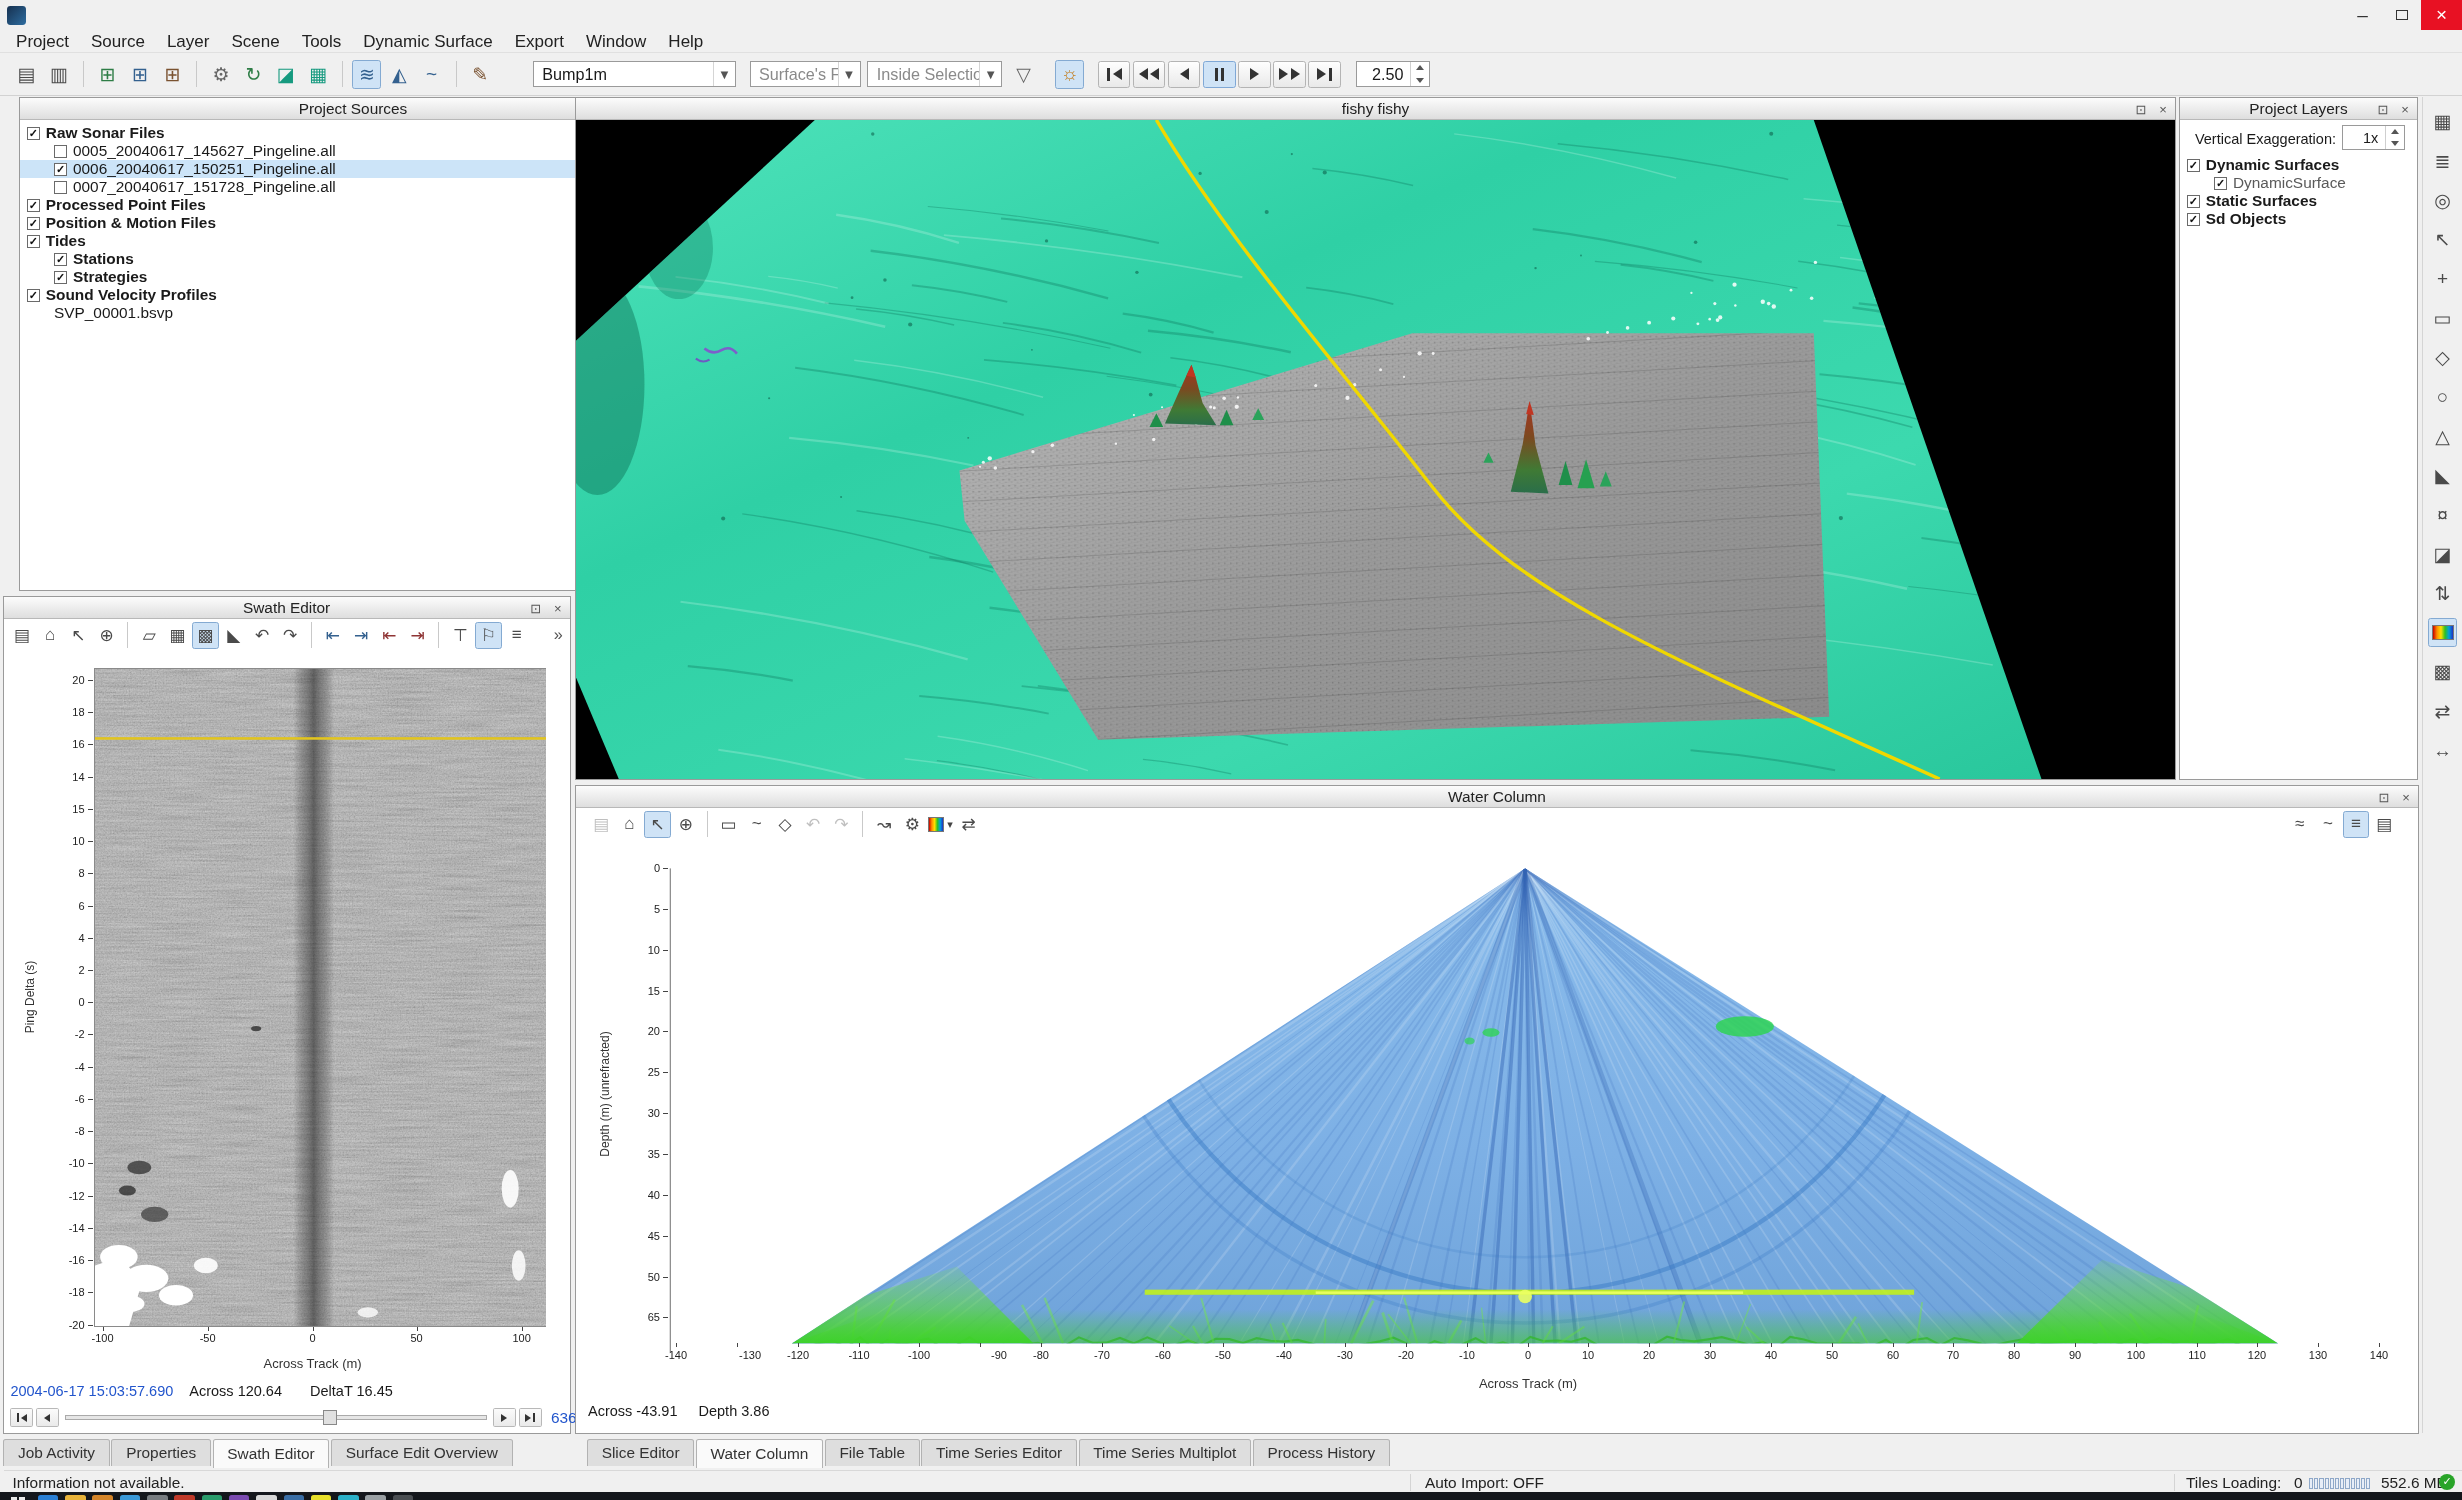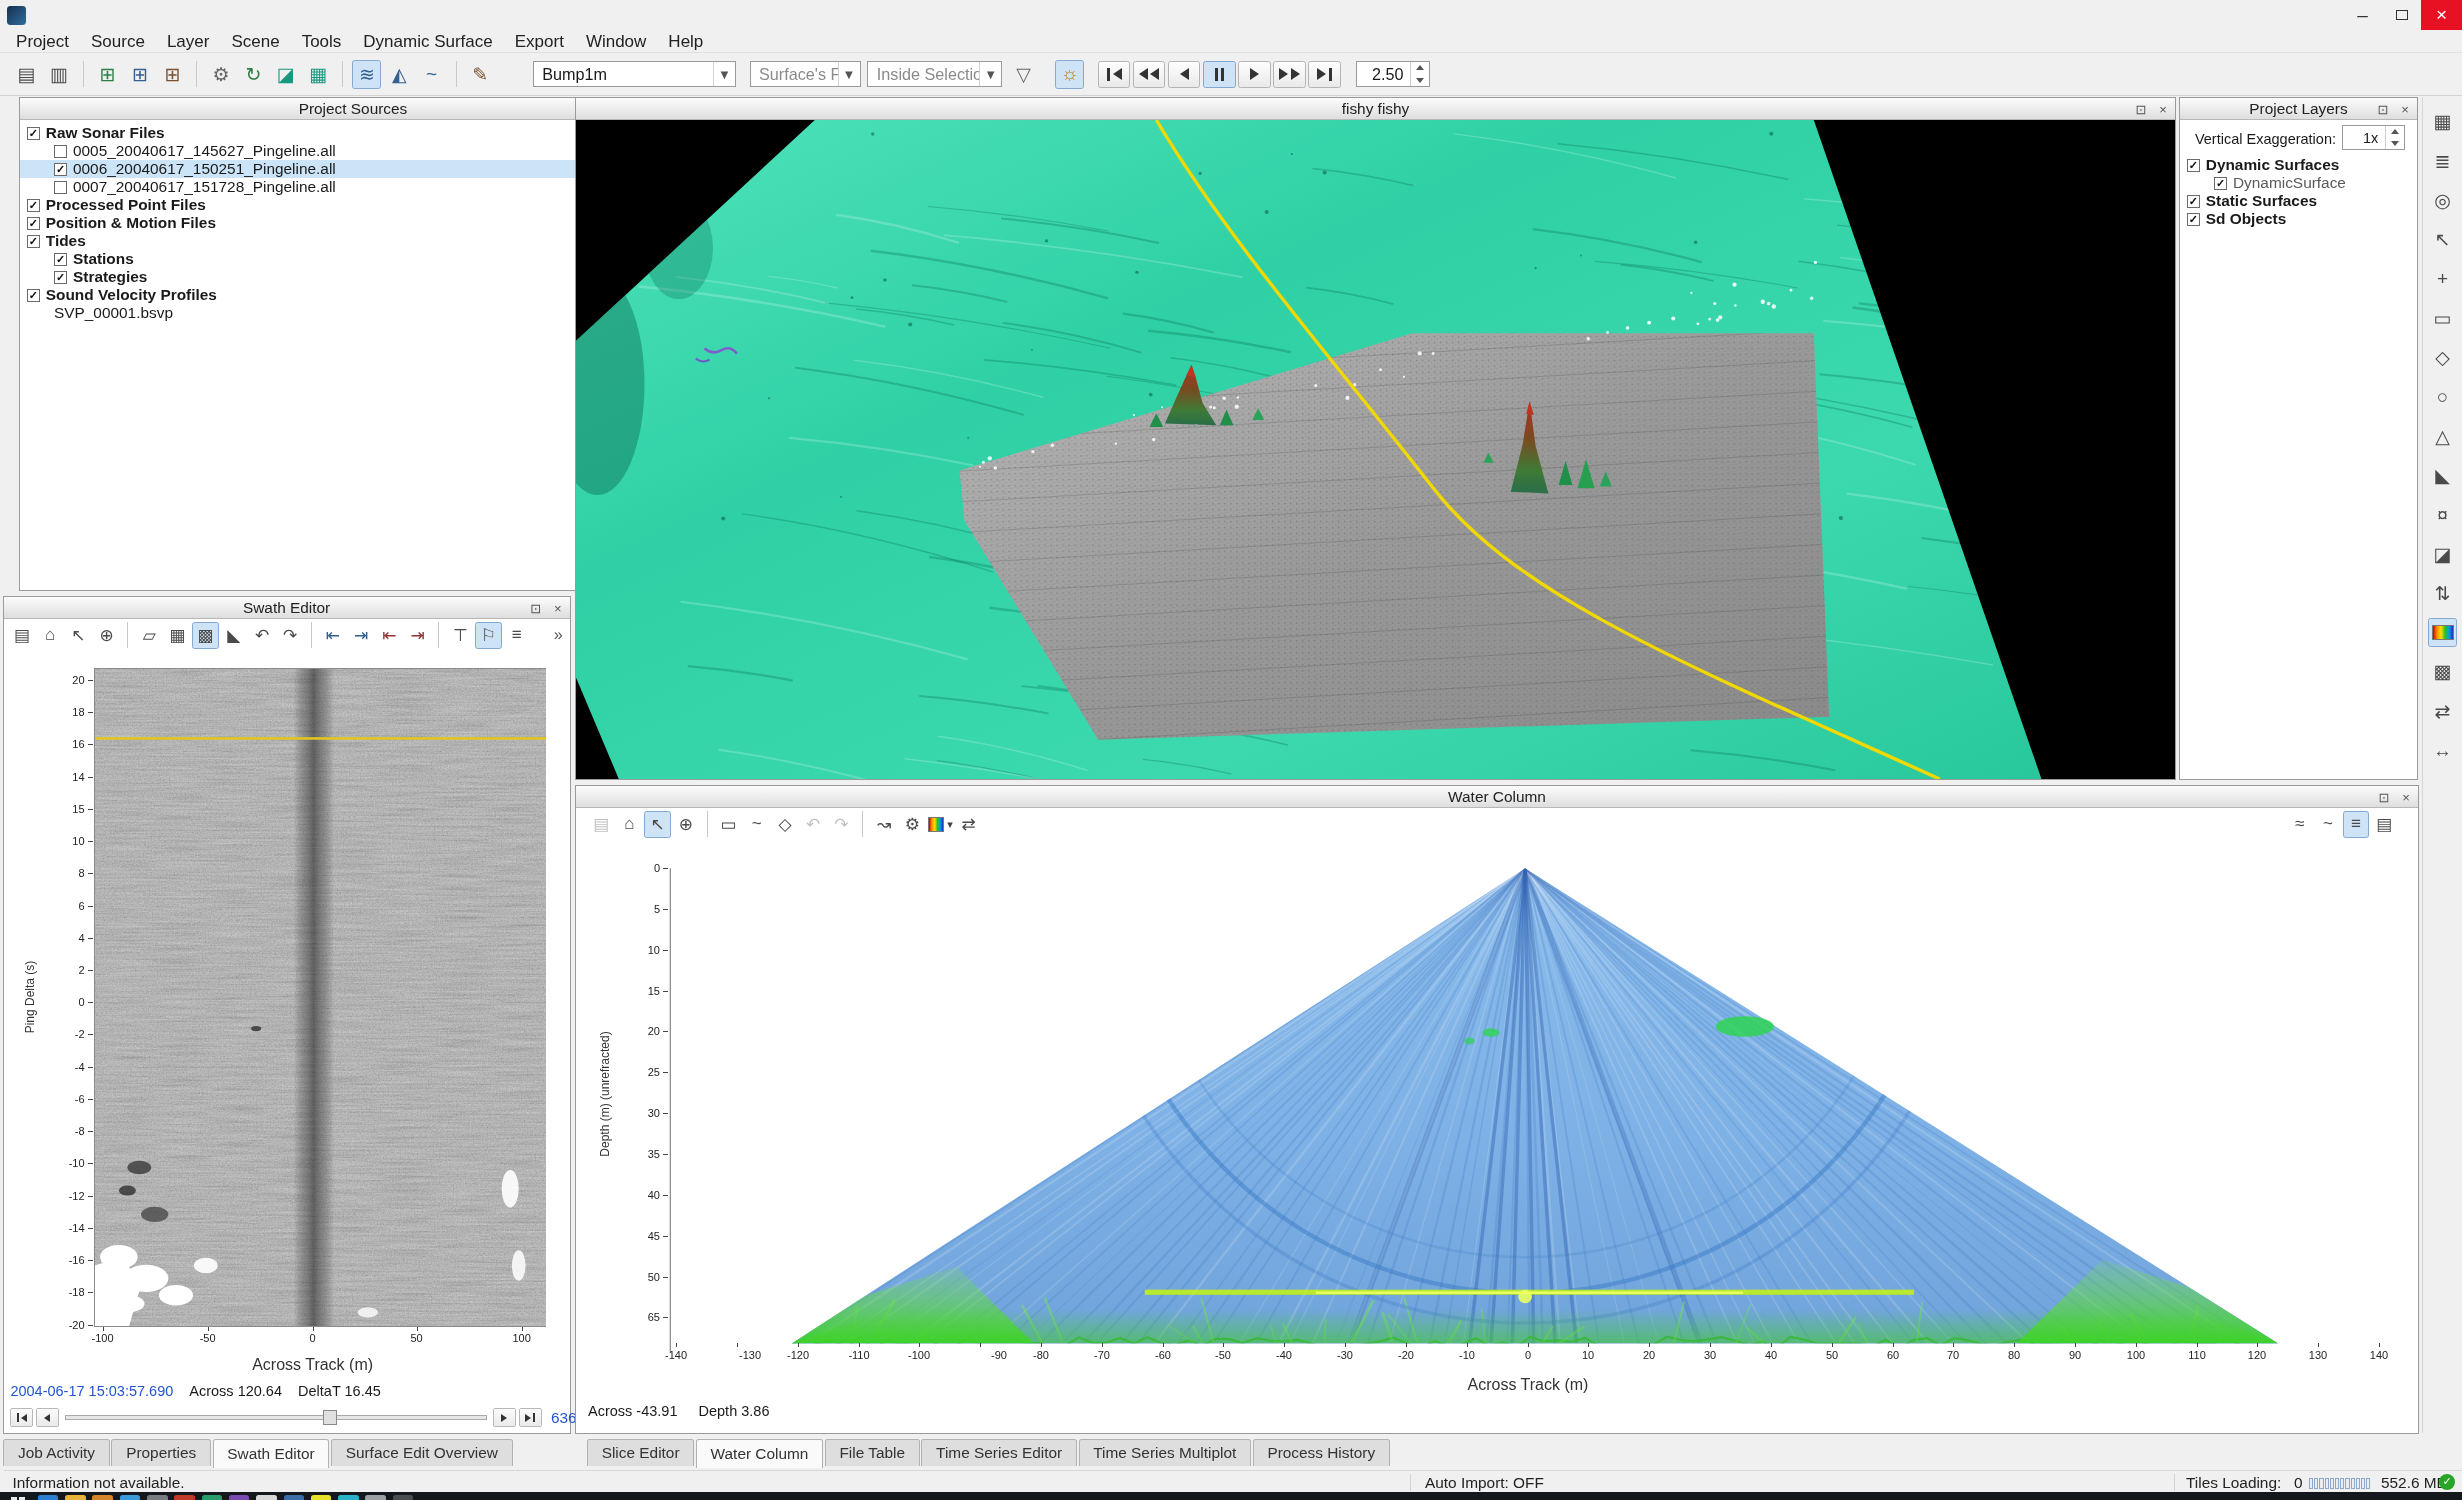--- a/index.html
+++ b/index.html
@@ -48,21 +48,21 @@
 .hbtn{font-size:13px;color:#555;width:17px;text-align:center}
 .cb{width:13px;height:13px;border:0.9px solid #6a6a6a;background:#fff;margin-right:6px;flex:none;display:inline-flex;align-items:center;justify-content:center;font-size:11px;font-weight:bold;color:#111;line-height:1}
 .tree-row{display:flex;align-items:center;height:18px;font-size:15.4px;white-space:nowrap}
 .tree-row.bold{font-weight:bold}
 .tree-row.sel{background:#cce4f8}
 .tree-row.grey{color:#5a5a5a}
 .tick{position:absolute;font-size:11px;color:#222;white-space:nowrap}
 .tick.x{transform:translate(-50%,0)}
 .tick.y{transform:translate(0,-50%);width:34px;text-align:right}
 .tickmark{position:absolute;background:#444}
-.axis-label{position:absolute;font-size:16px;color:#333;white-space:nowrap}
+.axis-label{position:absolute;font-size:13px;color:#333;white-space:nowrap}
 .vlabel{position:absolute;font-size:12px;color:#333;white-space:nowrap;transform:translate(-50%,-50%) rotate(-90deg)}
 .mb{width:23px;height:19px;border:0.9px solid #b8b8b8;background:linear-gradient(#fbfbfb,#eaeaea);border-radius:1.7px;display:inline-flex;align-items:center;justify-content:center;gap:1.7px;flex:none}
 .cmswatch{width:22px;height:14.5px;border:0.9px solid #777;background:linear-gradient(90deg,#c80000,#ff8c00,#ffe000,#30c020,#00a0e0,#2030c0)}
 .cmarrow{font-size:11px;color:#444;margin-left:3.4px}
 .vcol{display:flex;flex-direction:column;align-items:center;gap:10.3px;padding-top:10.3px}
 
 #tabsbar{position:absolute;left:0;top:1439px;width:2462px;height:29px;background:#f0f0f0;display:flex;align-items:flex-end}
 .tabgroup{display:flex;gap:1.7px;position:absolute;bottom:0}
 .tab{padding:0 13.7px;height:27px;line-height:26px;font-size:15.4px;color:#333;background:#dedede;border:0.9px solid #b2b2b2;border-bottom:none;border-radius:2.6px 2.6px 0 0;white-space:nowrap}
 .tab.active{background:#fafafa;height:29px;line-height:28px}
@@ -694,21 +694,21 @@
       <span class="tick x" style="left: 413px; top: 735px;">50</span>
       <span class="tickmark" style="left: 413px; top: 730px; width: 0.9px; height: 4.3px;"></span>
       <span class="tick x" style="left: 518px; top: 735px;">100</span>
       <span class="tickmark" style="left: 518px; top: 730px; width: 0.9px; height: 4.3px;"></span>
     </div>
   <span class="vlabel" style="left:26px;top:400px">Ping Delta (s)</span>
   <span class="axis-label" style="left:309px;top:759px;transform:translateX(-50%)">Across Track (m)</span>
   <div style="position:absolute;left:6.8px;top:786px;font-size:14.5px;white-space:nowrap">
     <span style="color:#2255cc">2004-06-17 15:03:57.690</span>
     <span style="margin-left:12px">Across 120.64</span>
-    <span style="margin-left:12px">DeltaT 16.45</span>
+    <span style="margin-left:24px">DeltaT 16.45</span>
   </div>
   <div style="position:absolute;left:6.8px;top:811px;display:flex;align-items:center;gap:2.6px">
     <span class="mb">
         <span class="pbar smm"></span>
         <span class="tri-l smm"></span>
       </span>
     <span class="mb">
         <span class="tri-l smm"></span>
       </span>
     <span style="position:relative;width:422px;height:19px;margin:0 3.4px">

